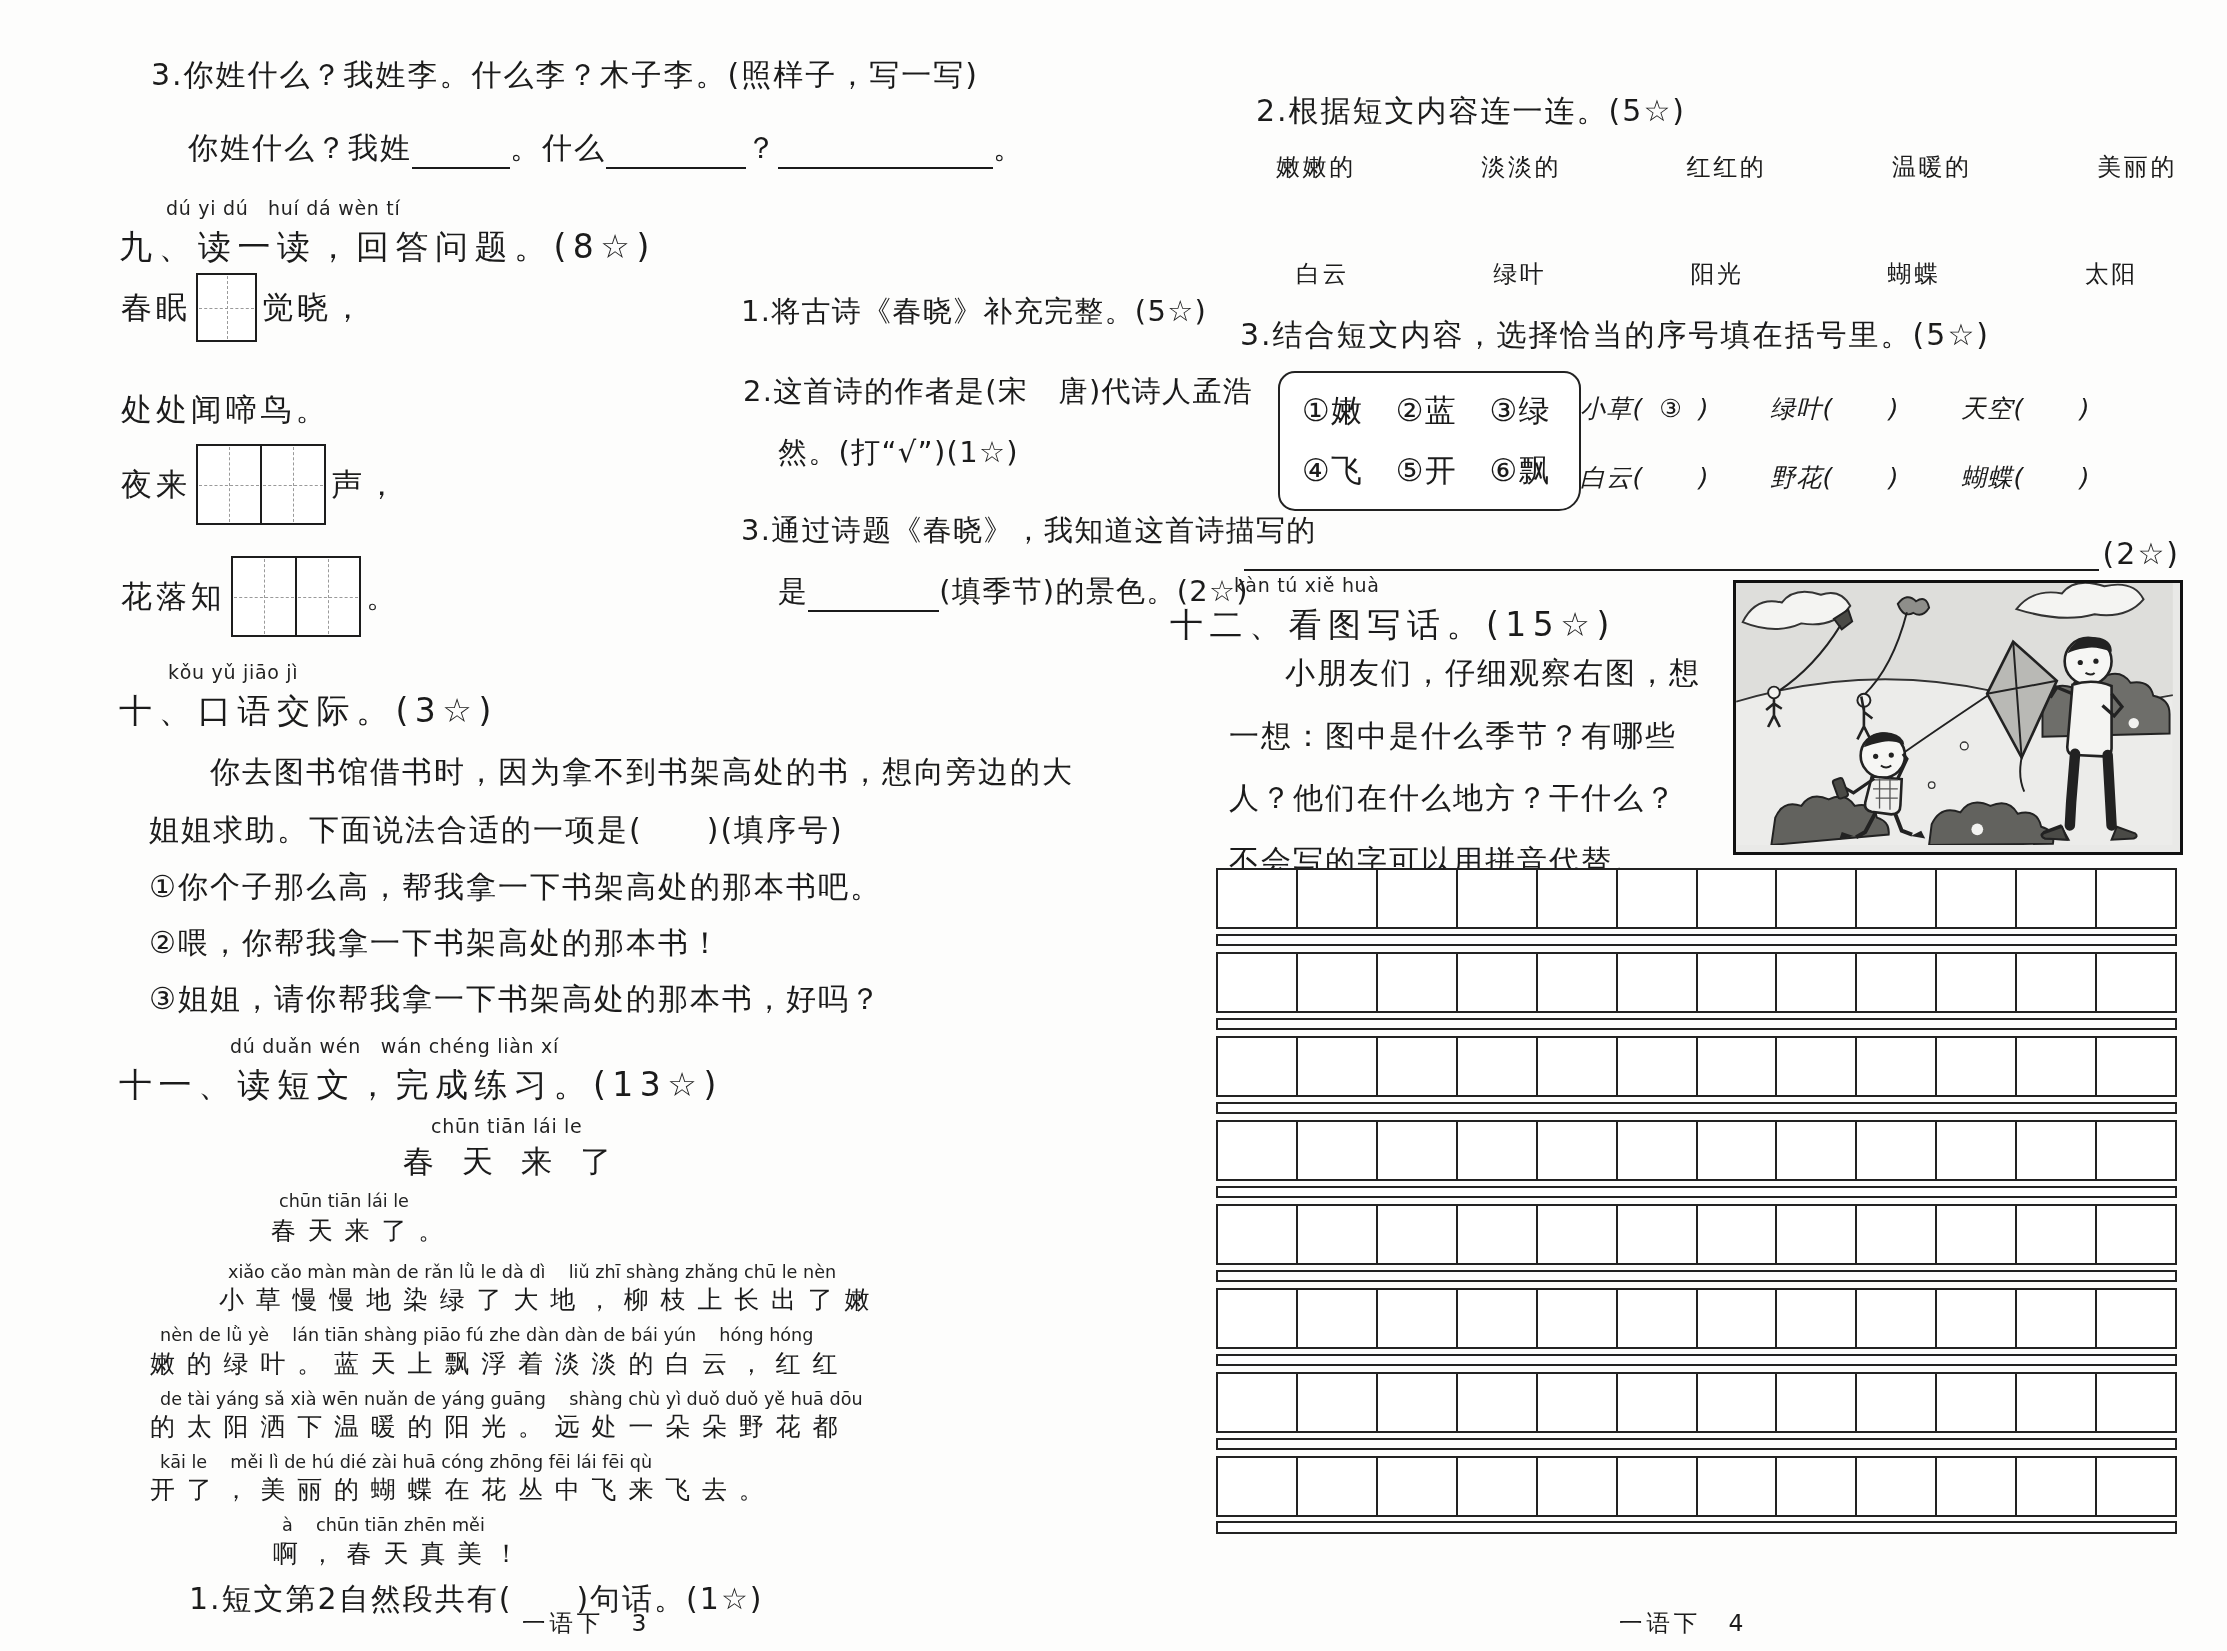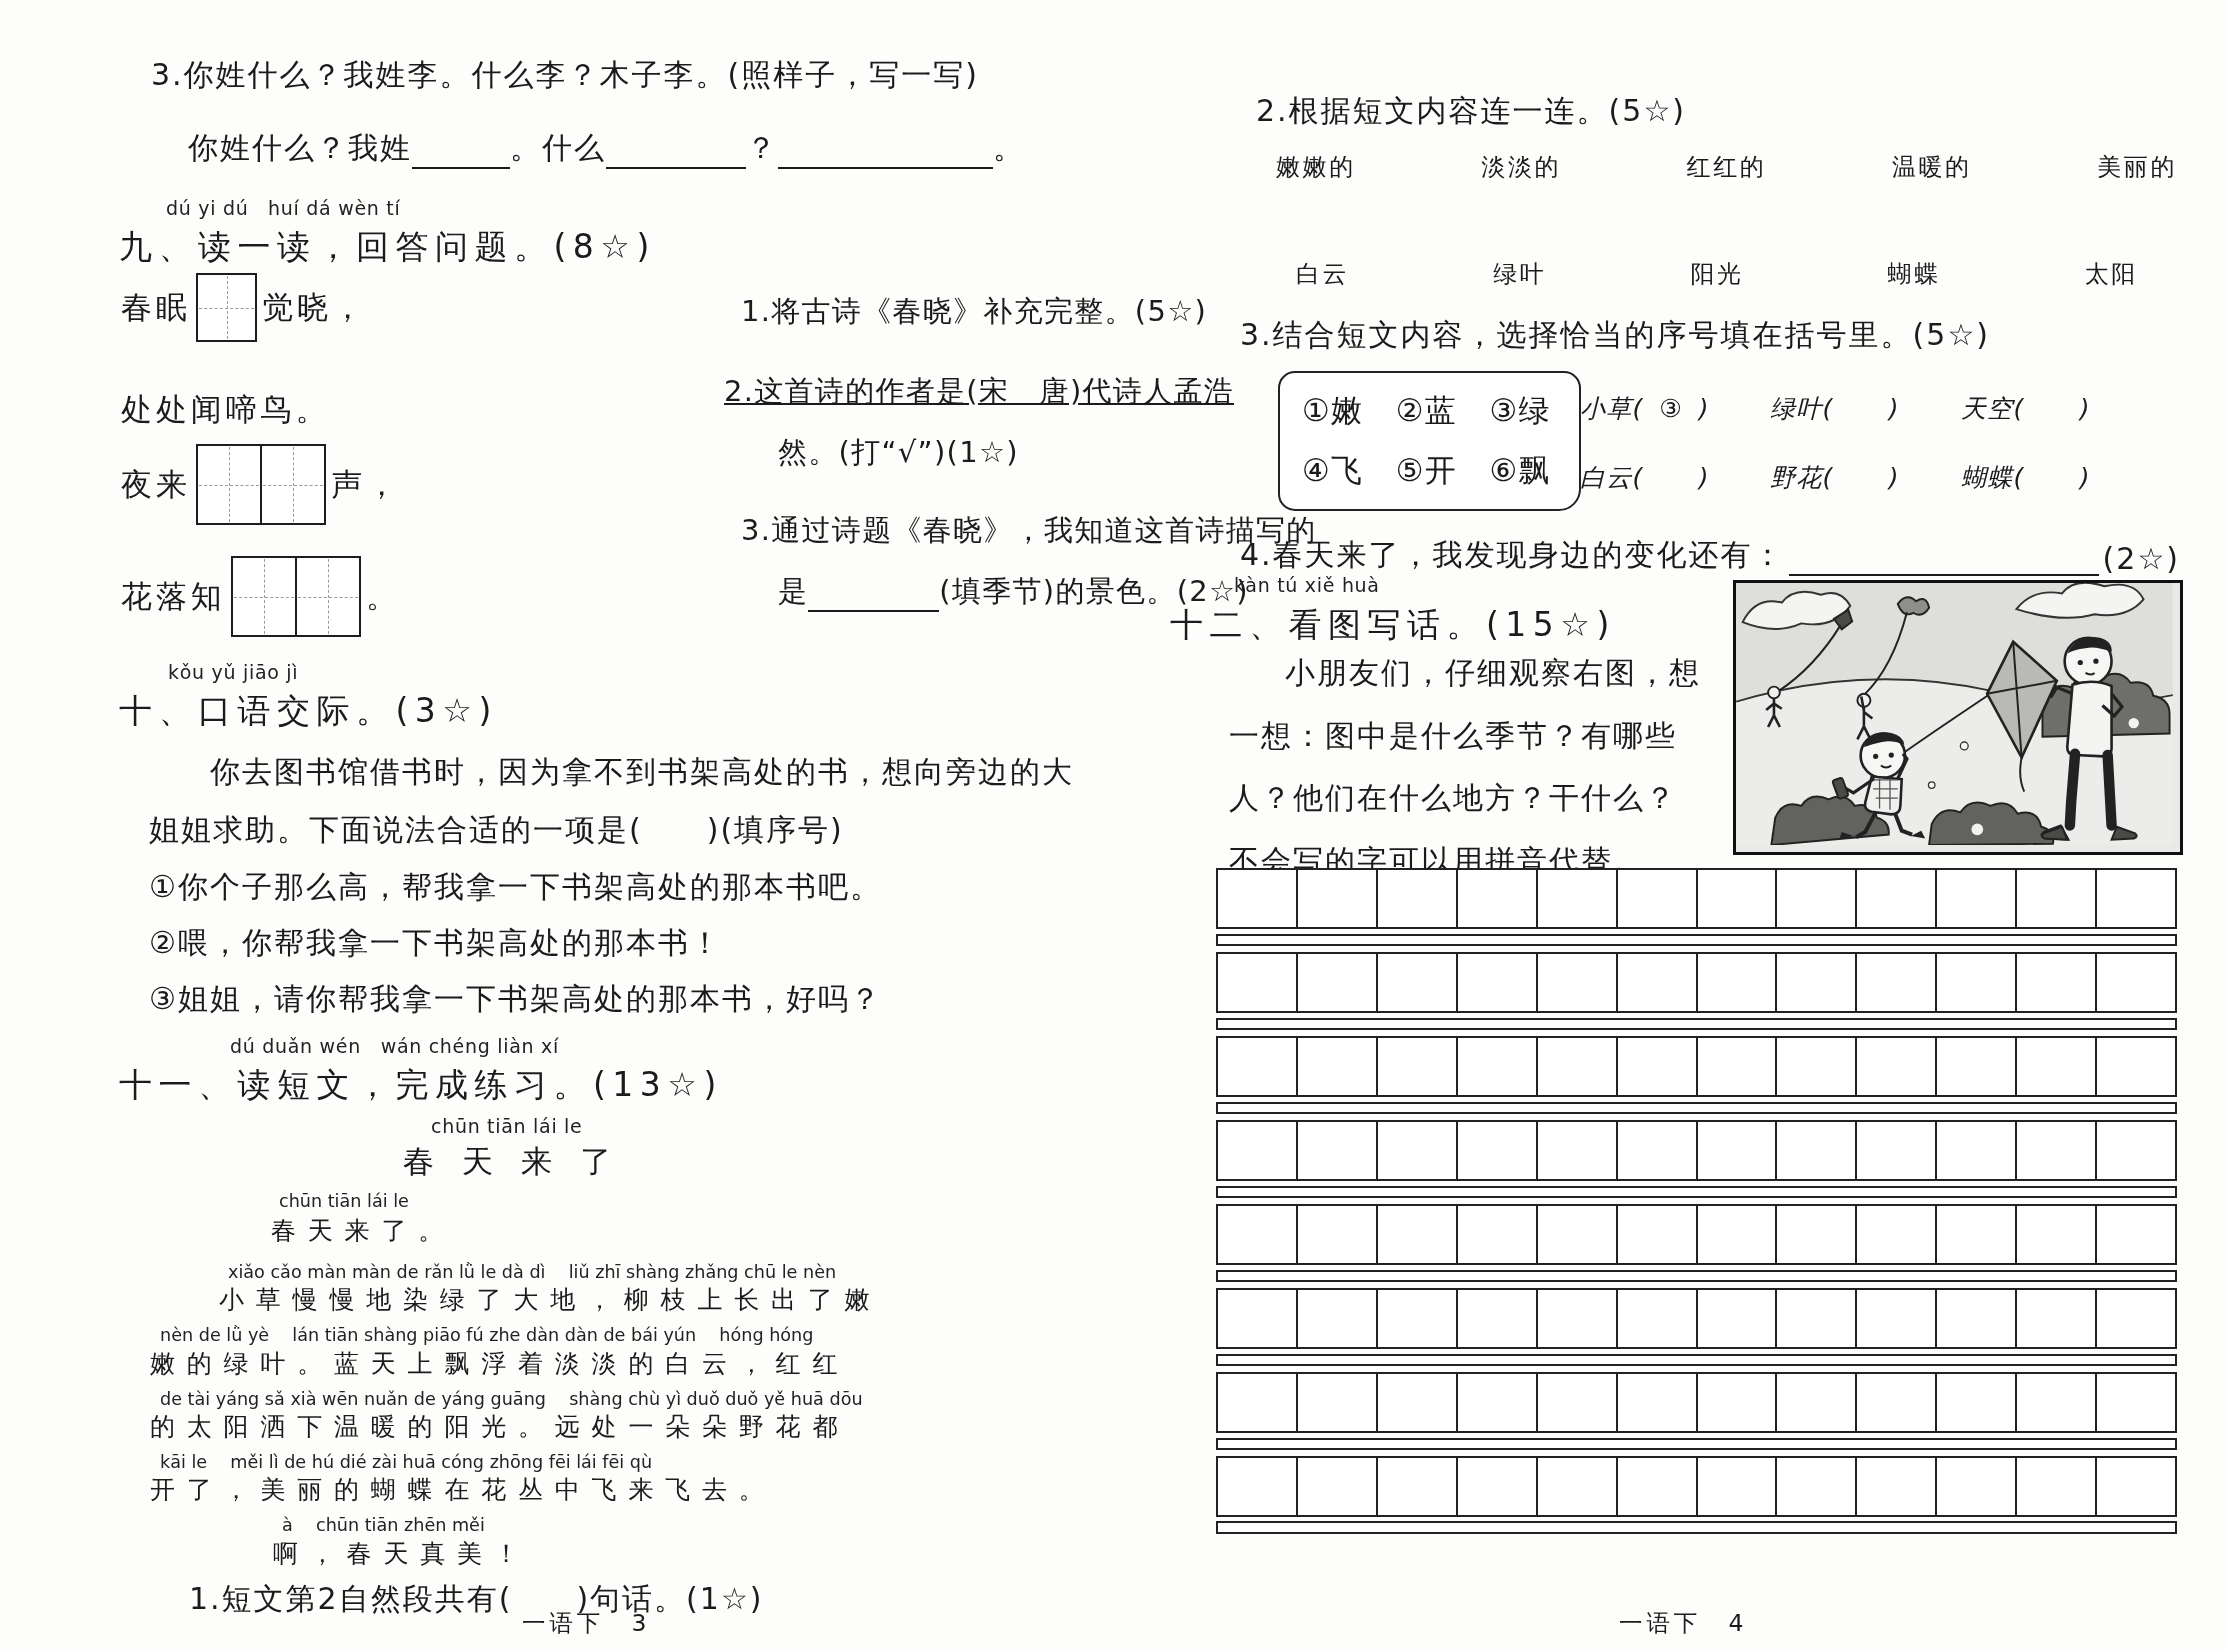--- a/index.html
+++ b/index.html
@@ -78,21 +78,21 @@
     <div class="abs poem-row" style="left:121px;top:556px;">
       <span>花落知</span>
       <span class="tzgrp">
           <span class="tzc big"></span>
           <span class="tzc big"></span>
         </span>
       <span>。</span>
     </div>
 
     <div class="abs t-sm" style="left:741px;top:292px;">1.将古诗《春晓》补充完整。(5☆)</div>
-    <div class="abs t-sm" style="left:724px;top:372px;text-decoration:underline;">2.这首诗的作者是(宋　唐)代诗人孟浩</div>
+    <div class="abs t-sm" style="left:743px;top:372px;">2.这首诗的作者是(宋　唐)代诗人孟浩</div>
     <div class="abs t-sm" style="left:778px;top:433px;">然。(打“√”)(1☆)</div>
     <div class="abs t-sm" style="left:741px;top:511px;">3.通过诗题《春晓》，我知道这首诗描写的</div>
     <div class="abs t-sm" style="left:778px;top:572px;">
       <span>是</span><span class="blank" style="width:131px;"></span><span>(填季节)的景色。(2☆)</span>
     </div>
 
     <div class="abs py" style="left:168px;top:661px;text-align:center;">kǒu yǔ jiāo jì</div>
     <div class="abs head" style="left:119px;top:689px;">十、口语交际。(3☆)</div>
     <div class="abs t" style="left:210px;top:752px;">你去图书馆借书时，因为拿不到书架高处的书，想向旁边的大</div>
     <div class="abs t" style="left:149px;top:810px;">姐姐求助。下面说法合适的一项是(　　)(填序号)</div>
@@ -168,21 +168,20 @@
       <span>白云</span>(<span class="ans"></span>)
     </div>
     <div class="abs fill-item" style="left:1770px;top:461px;">
       <span>野花</span>(<span class="ans"></span>)
     </div>
     <div class="abs fill-item" style="left:1961px;top:461px;">
       <span>蝴蝶</span>(<span class="ans"></span>)
     </div>
 
     <div class="abs q4line" style="left:1240px;top:535px;">
-      <span>4.春天来了，我发现身边的变化还有：</span>
       <span class="blank"></span>
       <span>(2☆)</span>
     </div>
 
     <div class="abs py" style="left:1234px;top:574px;">kàn tú xiě huà</div>
     <div class="abs head" style="left:1170px;top:603px;">十二、看图写话。(15☆)</div>
 
     <div class="abs t" style="left:1285px;top:653px;">小朋友们，仔细观察右图，想</div>
     <div class="abs t" style="left:1229px;top:716px;">一想：图中是什么季节？有哪些</div>
     <div class="abs t" style="left:1229px;top:778px;">人？他们在什么地方？干什么？</div>

